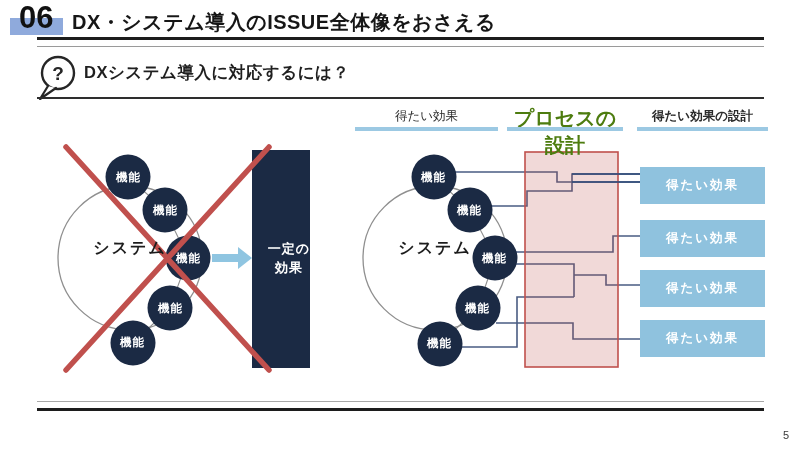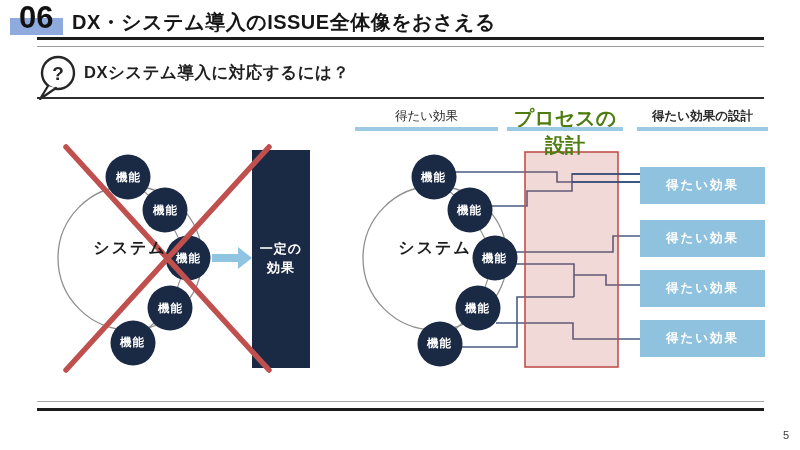--- a/index.html
+++ b/index.html
@@ -28,21 +28,21 @@
   .bar1{left:355px;width:143px;}
   .bar2{left:507px;width:116px;}
   .bar3{left:637px;width:131px;}
   
   .system-label{width:120px;text-align:center;font-size:16px;font-weight:bold;
     color:#1c1c1c;letter-spacing:2px;top:238px;}
   .kinou{width:45px;height:45px;display:flex;align-items:center;justify-content:center;
     color:#fff;font-weight:bold;font-size:11.5px;letter-spacing:1px;}
   .result-box-text{left:252px;top:150px;width:58px;height:218px;display:flex;
     flex-direction:column;align-items:center;justify-content:center;
-    color:#fff;font-weight:bold;font-size:13px;line-height:1.45;letter-spacing:1px;}
+    color:#fff;font-weight:bold;font-size:13px;line-height:1.45;letter-spacing:1px;padding-left:8px;}
   .effect-box{left:640px;width:125px;height:37px;background:#8FC2DE;color:#fff;
     font-weight:bold;font-size:12.5px;display:flex;align-items:center;justify-content:center;
     letter-spacing:2px;}
   
   .rule-thin-bot{left:37px;top:401px;width:727px;height:1px;background:#a8a8a8;}
   .rule-thick-bot{left:37px;top:408px;width:727px;height:3px;background:#1c1c1c;}
   .page-num{left:783px;top:429px;font-size:11px;color:#3a3a3a;}
 </style>
 </head>
 <body>

